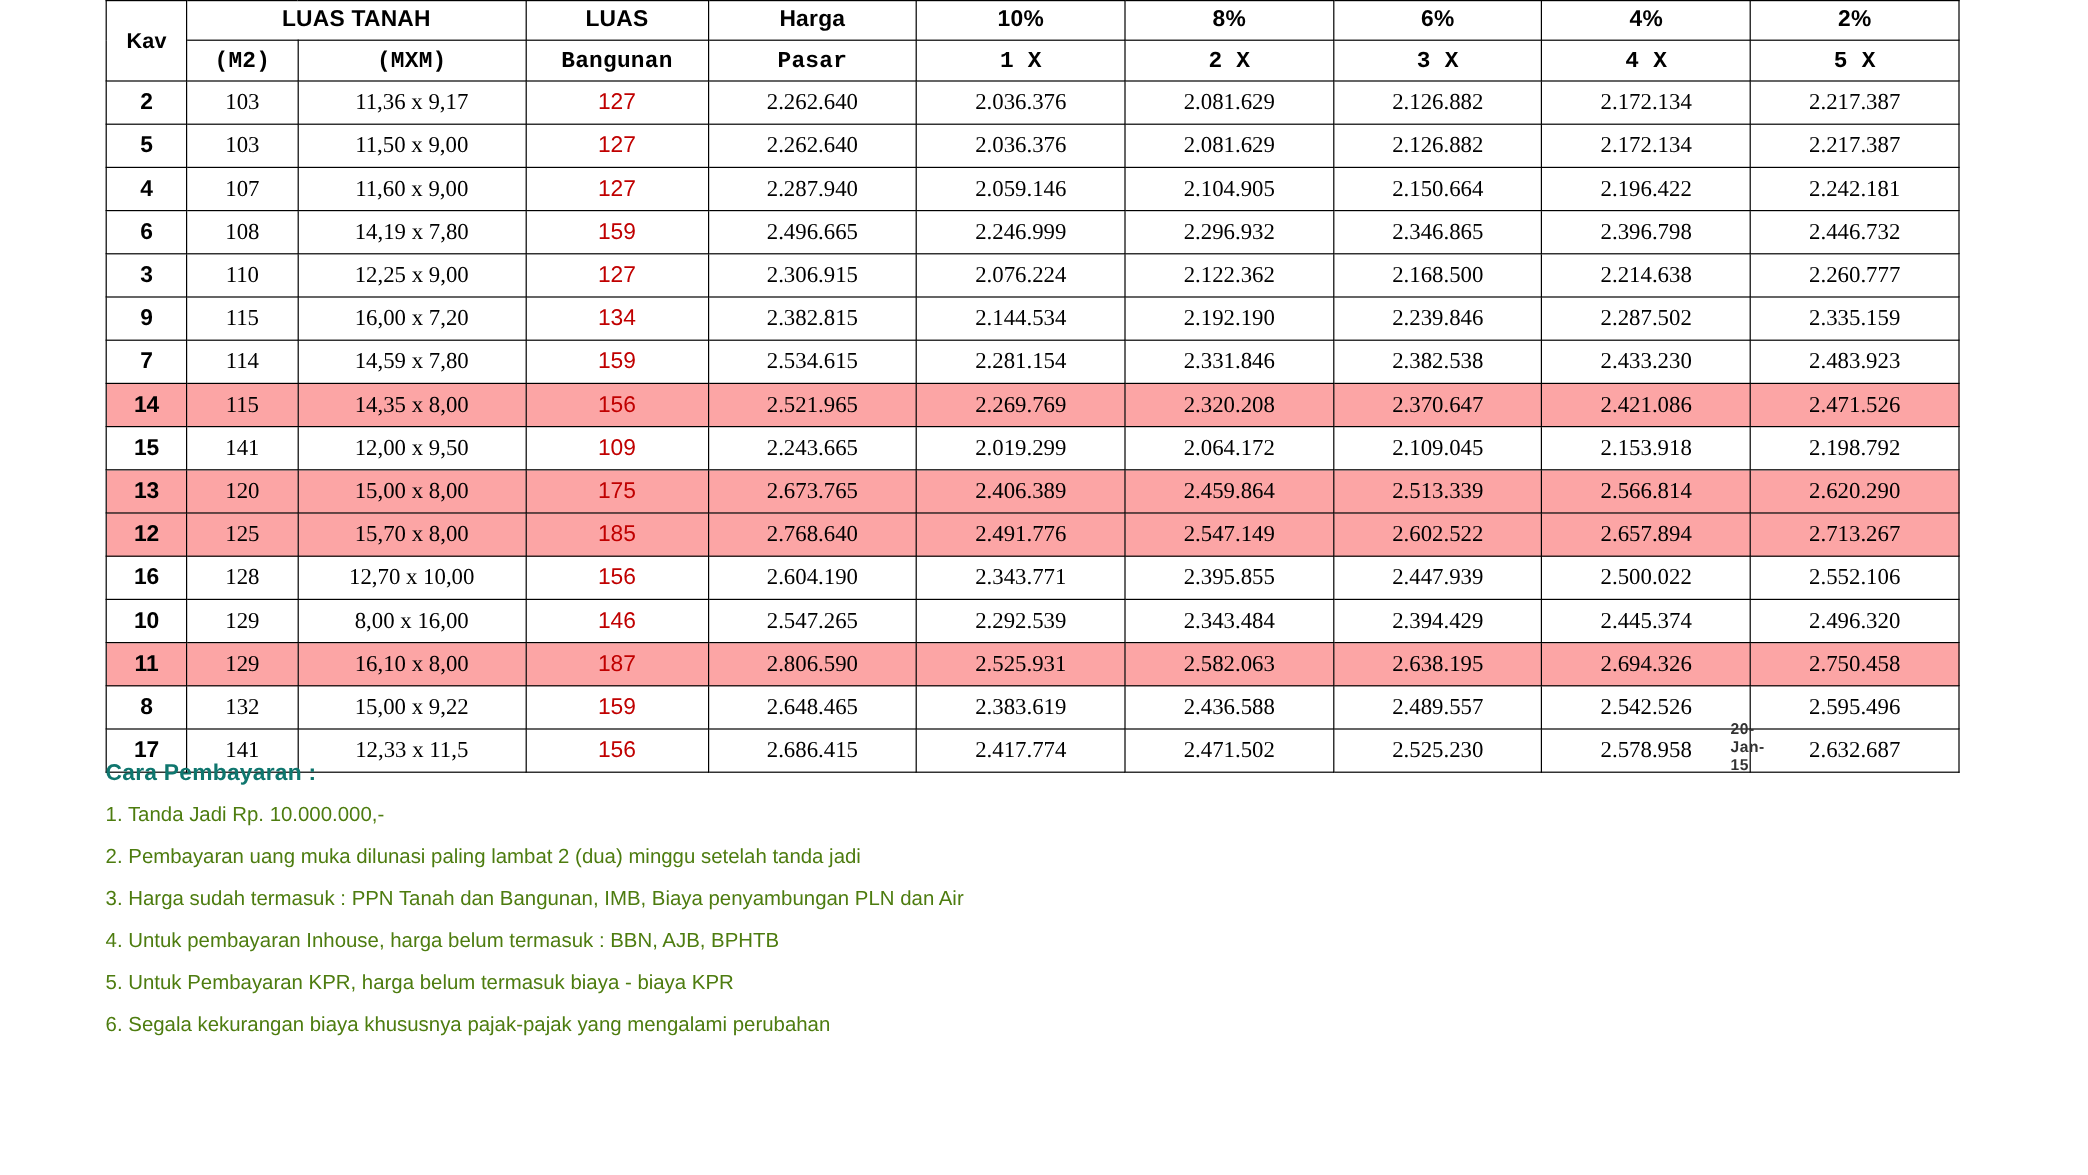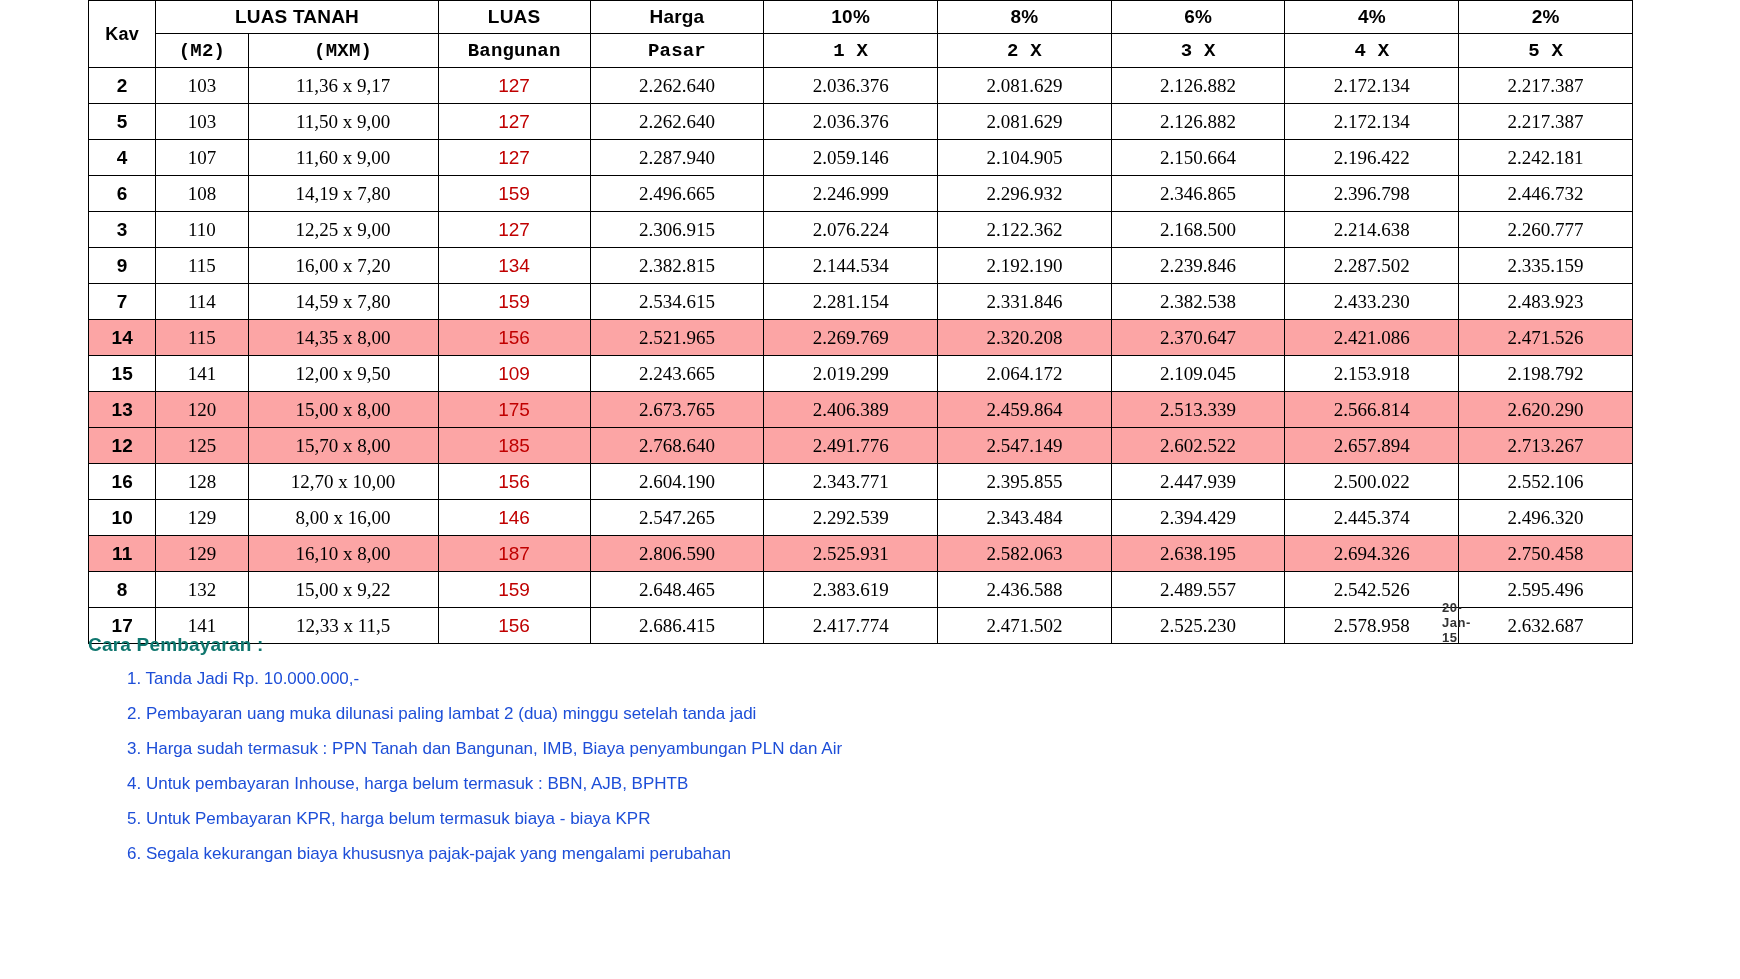--- a/index.html
+++ b/index.html
@@ -72,23 +72,22 @@
     font-size:19px;
     font-family:"Liberation Sans", sans-serif;
     font-weight:bold;
     color:#0f766e;
     letter-spacing:0.2px;
   }
   .notes .line{
     font-size:17px;
     line-height:1.0;
     margin-bottom:18px;
-    color:#1d4ed8;
-    font-family:"Liberation Sans", sans-serif;
-    margin-left:39px;
+    color:#4d7c0f;
+    font-family:"Liberation Sans", sans-serif;
   }
   .notes .sub{
     margin-left:18px;
     margin-top:6px;
   }
   .contact{
     position:absolute;
     left:1110px;
     top:981px;
     font-size:26px;

